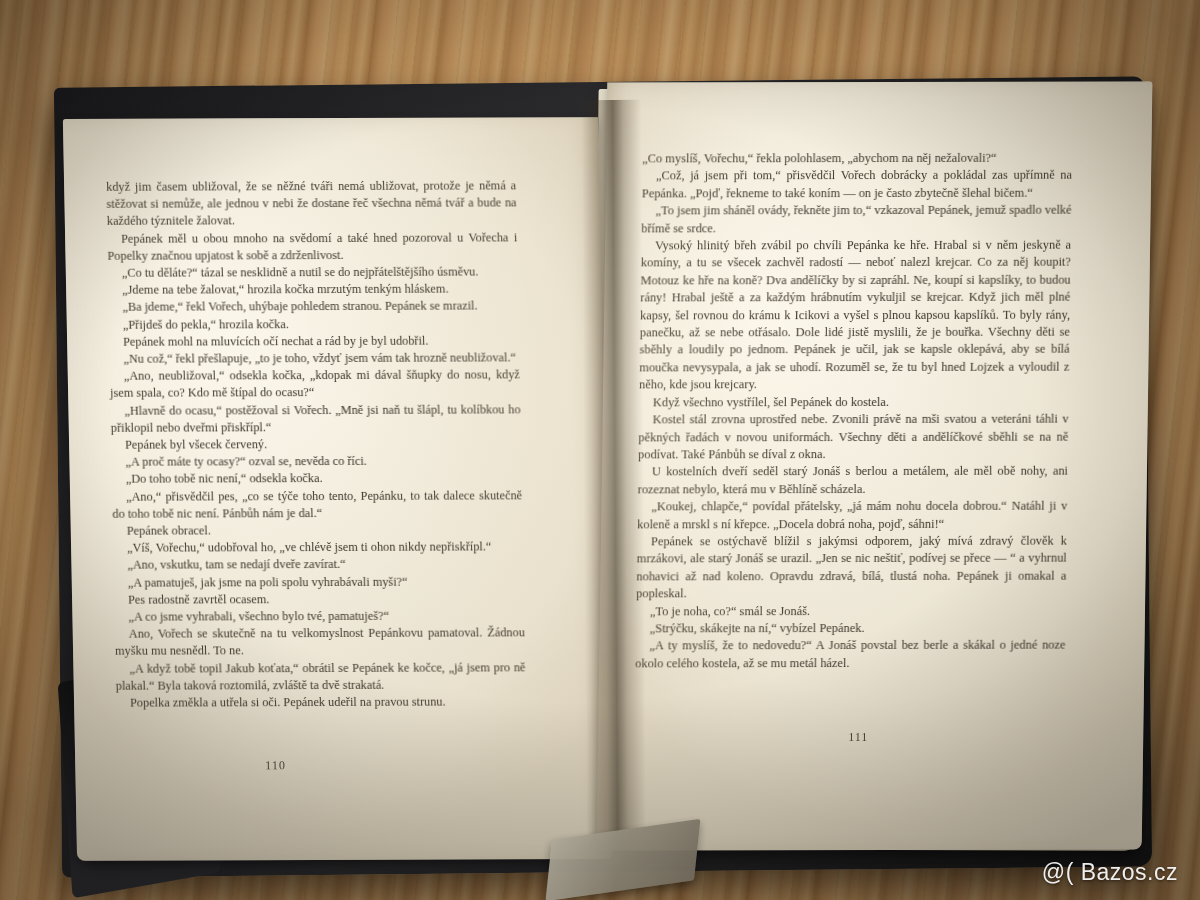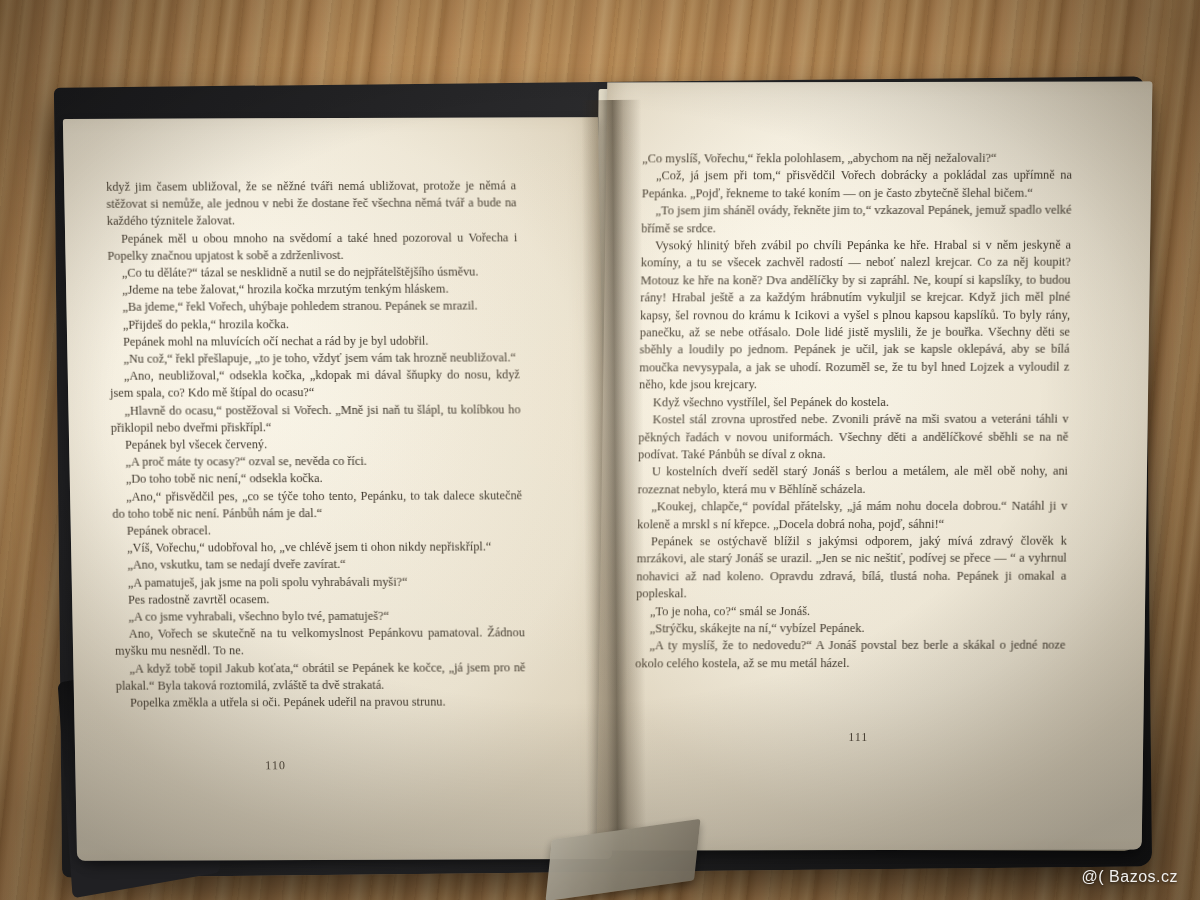--- a/index.html
+++ b/index.html
@@ -218,21 +218,21 @@
   #text-left { filter: blur(0.35px); }
   #text-right { filter: blur(0.2px); }
 
   
   #watermark {
     position: absolute;
     right: 22px;
     bottom: 14px;
     color: rgba(255,255,255,0.92);
     font-family: "Liberation Sans", sans-serif;
-    font-size: 16px;
+    font-size: 23px;
     letter-spacing: 0.5px;
     text-shadow: 0 1px 3px rgba(0,0,0,0.55);
     user-select: none;
   }
 </style>
 </head>
 <body>
 
 <div id="scene">
   <div class="grain"></div>

